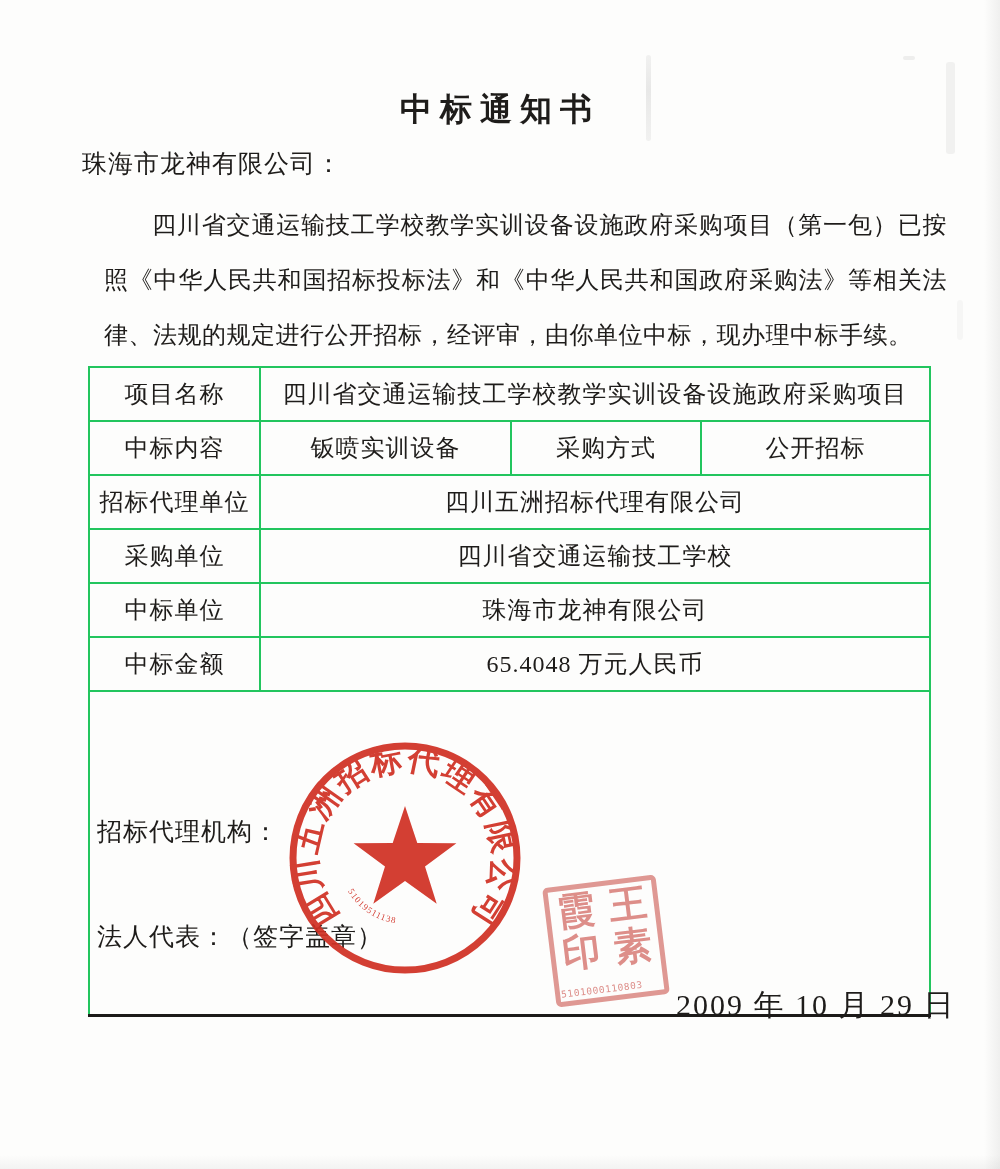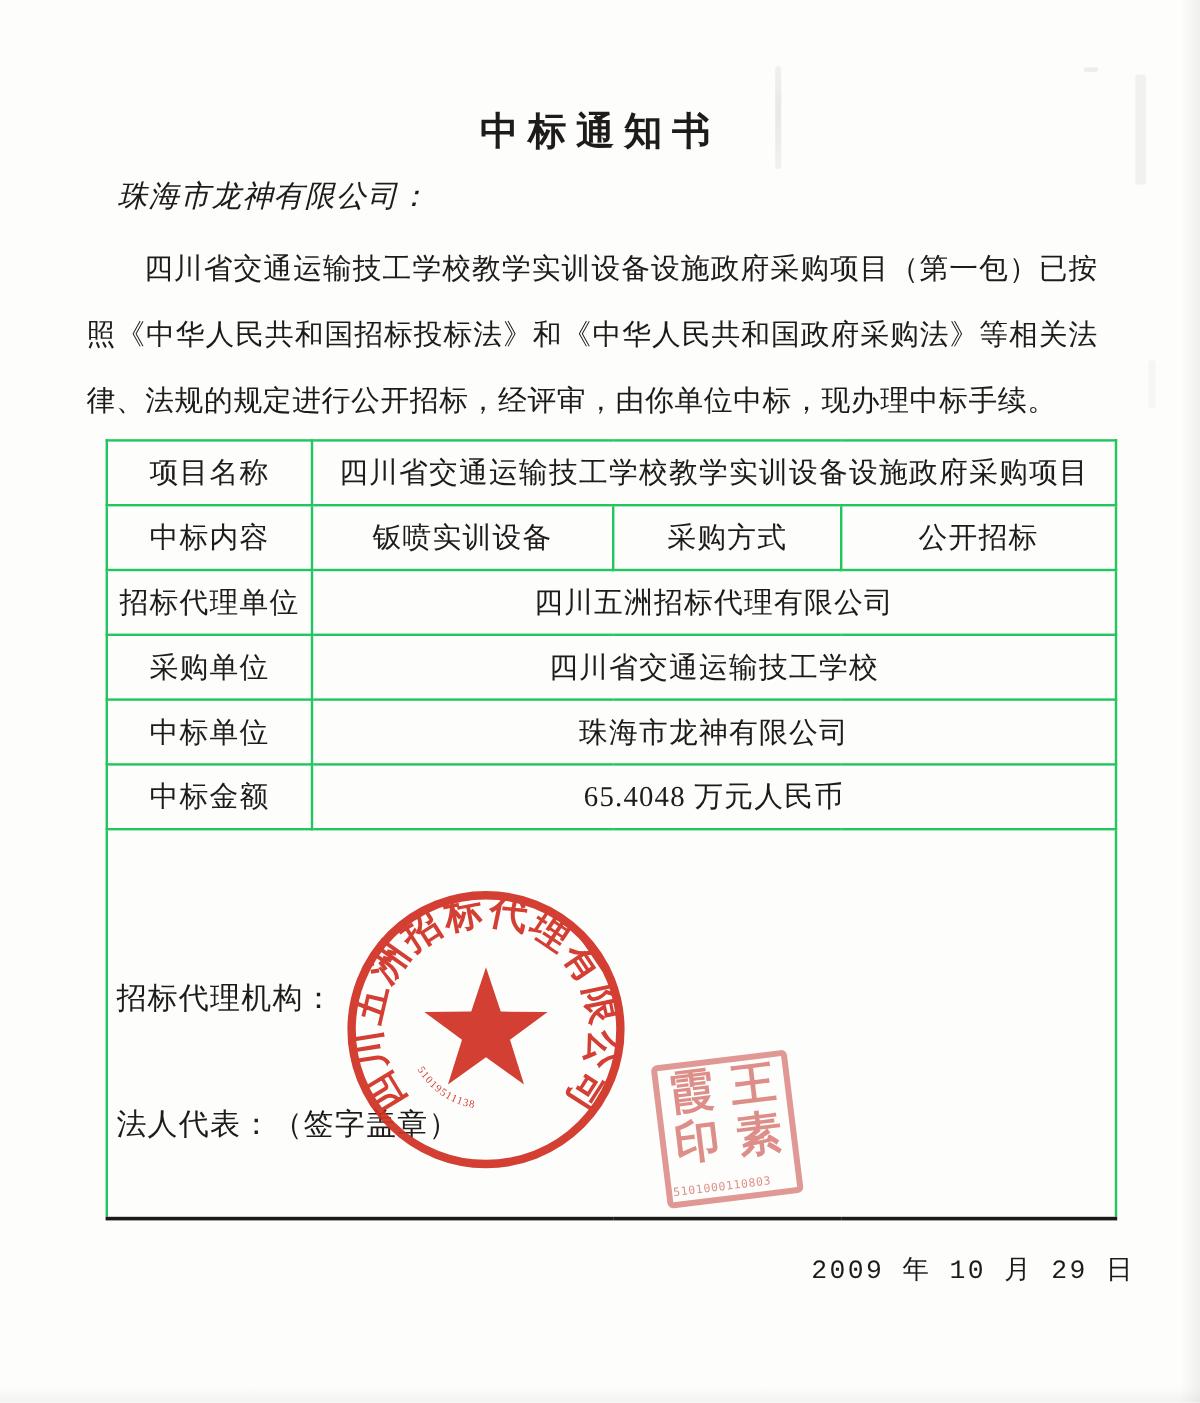--- a/index.html
+++ b/index.html
@@ -22,45 +22,45 @@
       background:linear-gradient(#bbb,#888 40%,#bbb);}
   .a2{left:946px;top:62px;width:9px;height:92px;opacity:0.12;}
   .a3{left:903px;top:56px;width:12px;height:4px;opacity:0.15;}
   .a4{left:957px;top:300px;width:6px;height:40px;opacity:0.07;}
 
   .doc-title{
     position:absolute;top:88px;left:0;width:100%;
     text-align:center;font-size:32px;font-weight:bold;letter-spacing:8px;
   }
   .addressee{
-    position:absolute;left:98px;top:147px;font-size:25px;letter-spacing:1px;font-style:italic;
+    position:absolute;left:82px;top:147px;font-size:25px;letter-spacing:1px;
   }
   .body-par{
-    position:absolute;left:72px;top:198px;width:843px;
+    position:absolute;left:104px;top:198px;width:843px;
     font-size:24px;line-height:55px;text-align:justify;text-indent:2em;
     letter-spacing:0.5px;margin:0;
   }
 
   table.award{
     position:absolute;left:88px;top:366px;width:841px;
     border-collapse:collapse;table-layout:fixed;
     font-size:24px;
   }
   table.award td{
     border:2px solid #22c55e;
     text-align:center;vertical-align:middle;
     height:52px;padding:0 4px;
     letter-spacing:1px;
   }
   table.award tr.footer-row td{height:322px;border-bottom:3px solid #1c1a18;}
   col.c1{width:171px;} col.c2{width:251px;} col.c3{width:190px;} col.c4{width:229px;}
 
   .agency-line{position:absolute;left:97px;top:815px;font-size:25px;letter-spacing:1px;}
   .rep-line{position:absolute;left:97px;top:920px;font-size:25px;letter-spacing:1px;}
-  .date-line{position:absolute;left:676px;top:1043px;font-size:22px;letter-spacing:2px;font-family:Liberation Mono, monospace;}
+  .date-line{position:absolute;left:676px;top:985px;font-size:30px;letter-spacing:2px;}
 
   
   .round-stamp{position:absolute;left:283px;top:738px;width:244px;height:240px;opacity:0.92;}
   
   .square-stamp{
     position:absolute;left:549px;top:881px;width:104px;height:110px;
     border:5px solid #db8b85;border-radius:5px;
     transform:rotate(-7deg);
     color:#d97f7a;opacity:0.88;
   }

